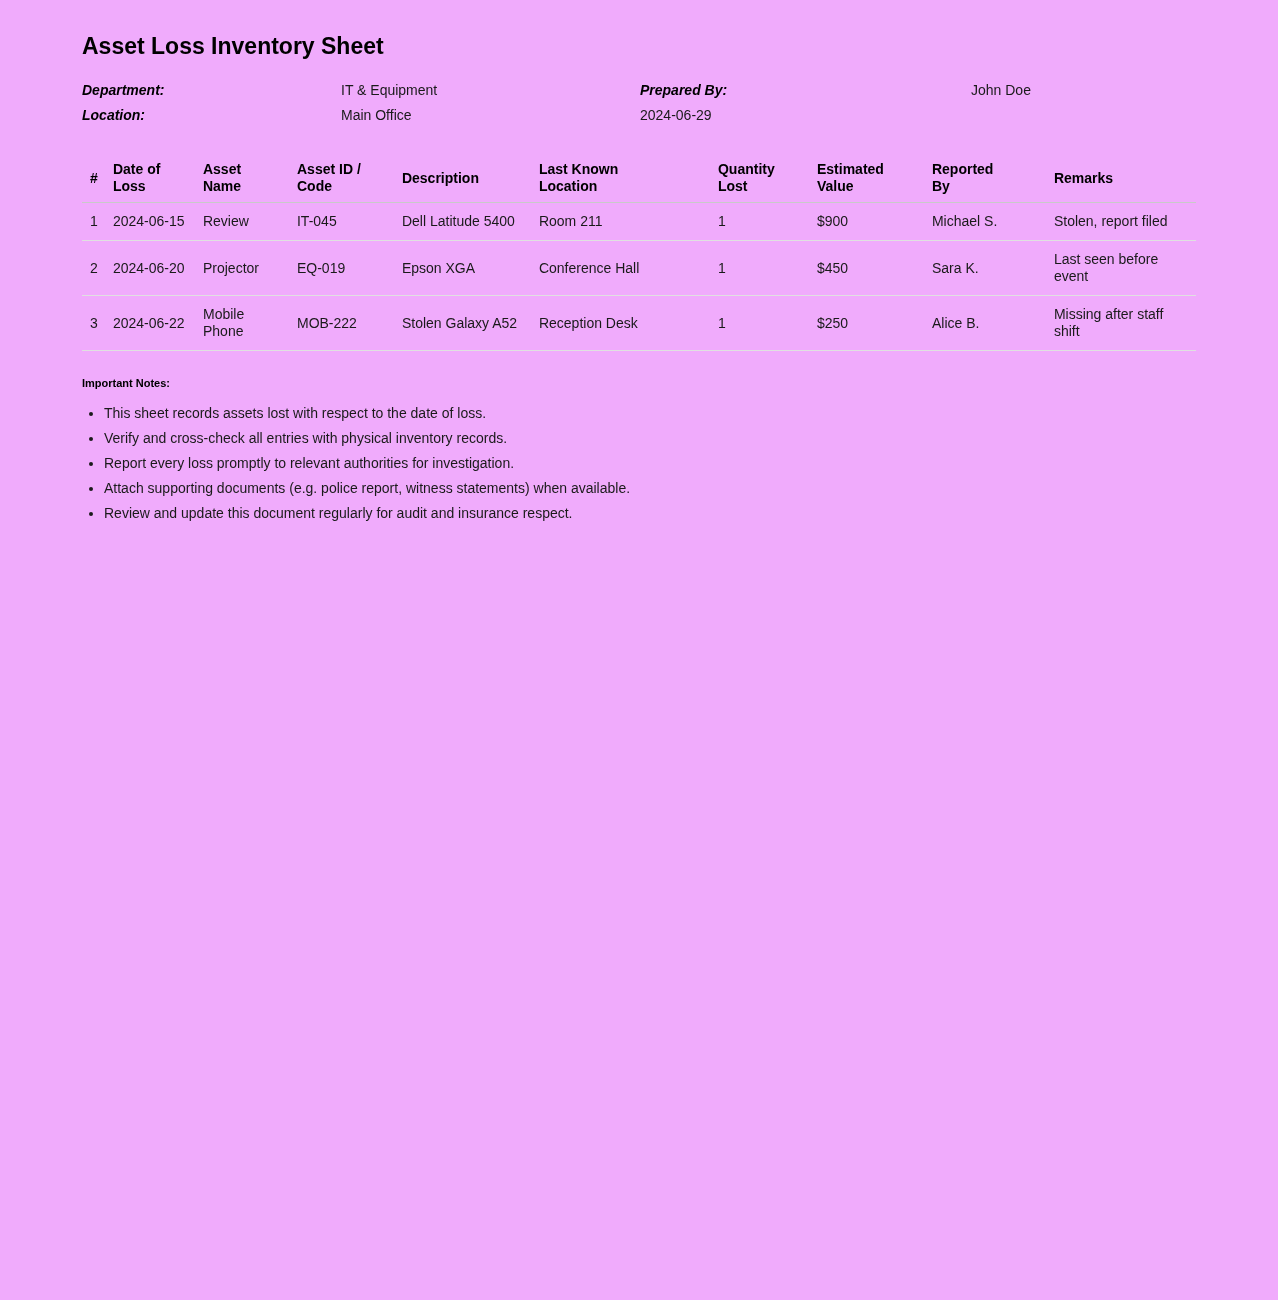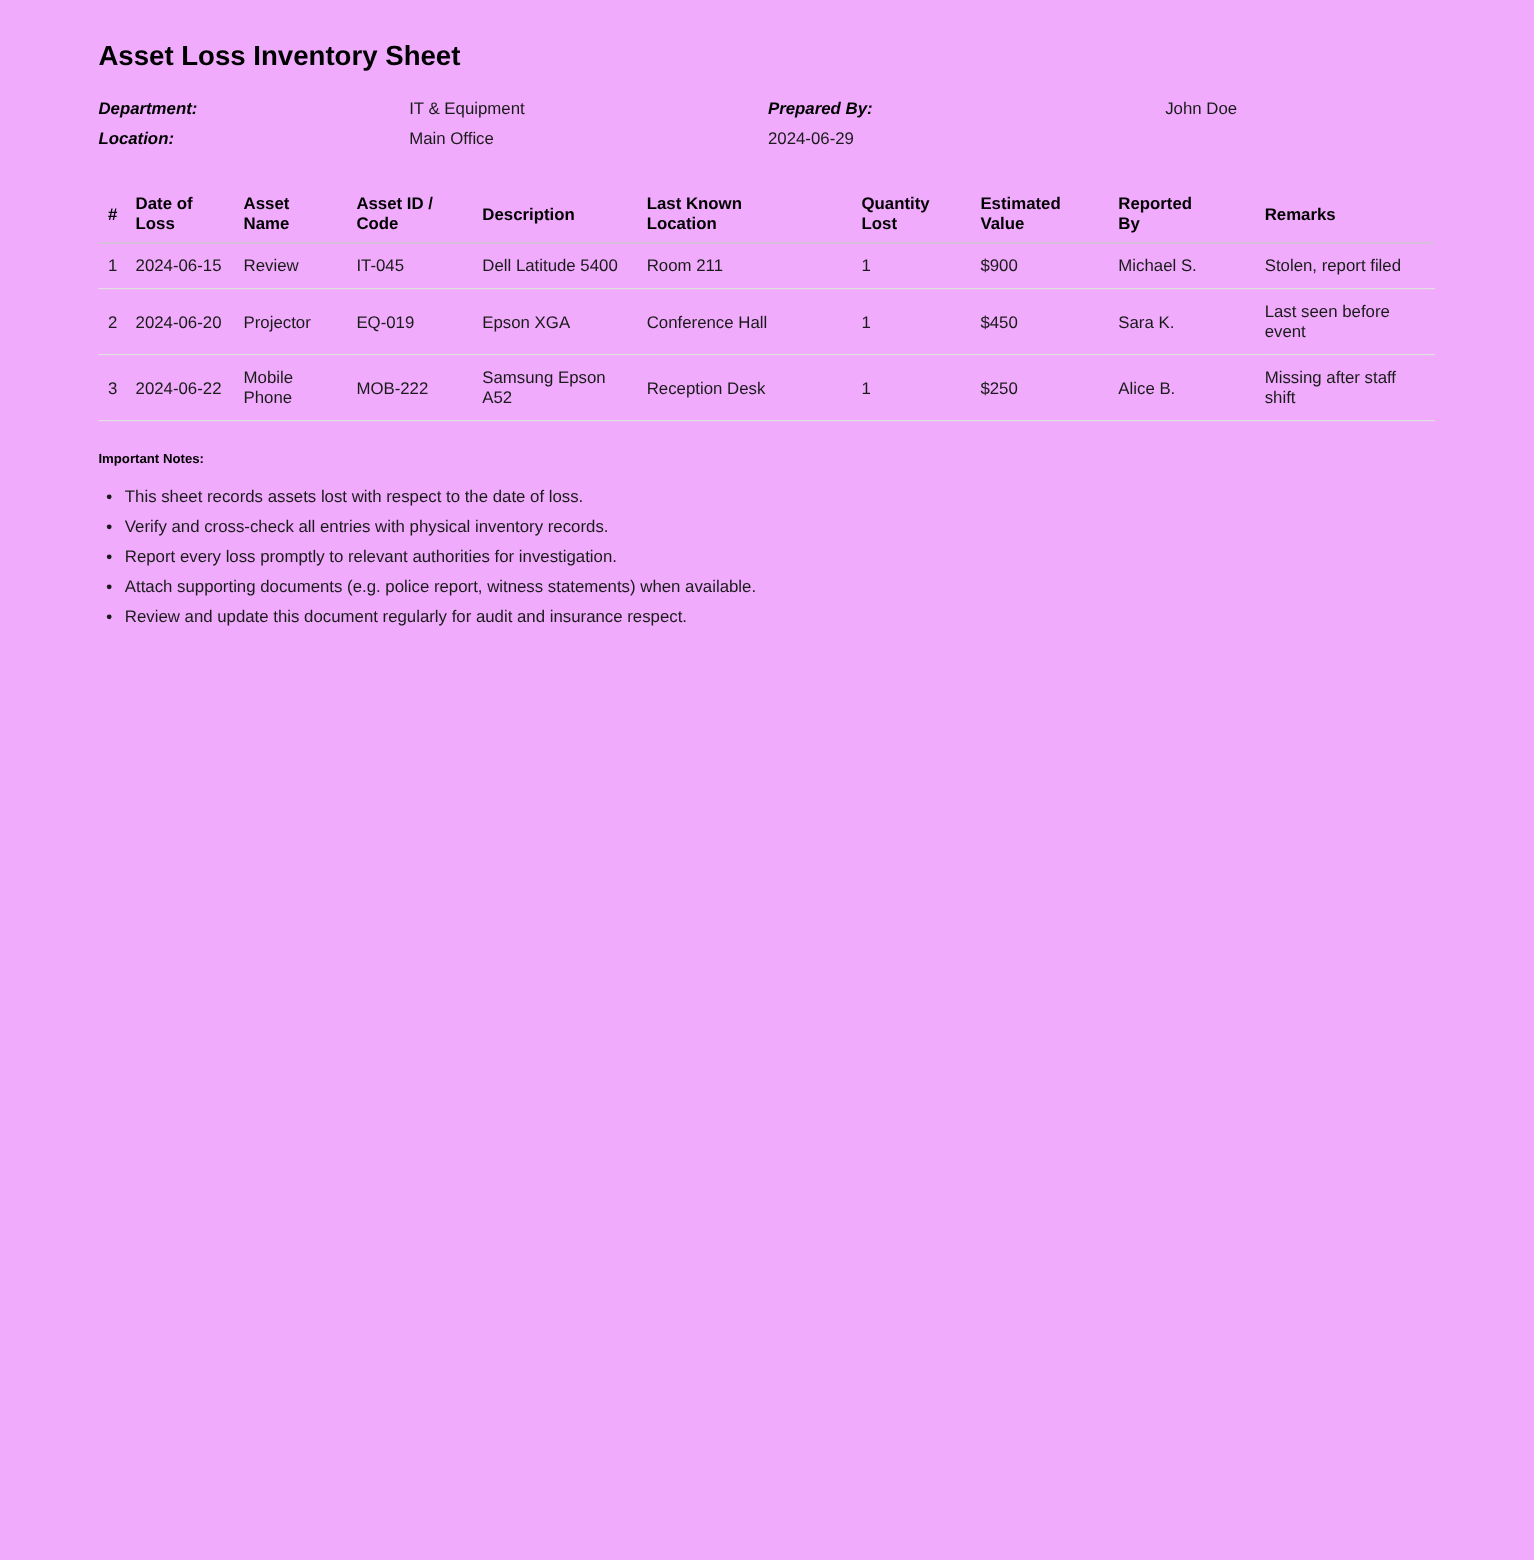--- a/index.html
+++ b/index.html
@@ -170,21 +170,21 @@
         <td>1</td>
         <td>$450</td>
         <td>Sara K.</td>
         <td>Last seen before event</td>
       </tr>
       <tr>
         <td>3</td>
         <td>2024-06-22</td>
         <td>Mobile Phone</td>
         <td>MOB-222</td>
-        <td>Samsung Epson A52</td>
+        <td>Stolen Galaxy A52</td>
         <td>Reception Desk</td>
         <td>1</td>
         <td>$250</td>
         <td>Alice B.</td>
         <td>Missing after staff shift</td>
       </tr>
     </tbody>
   </table>
 
   <h3 class="notes-heading">Important Notes:</h3>

